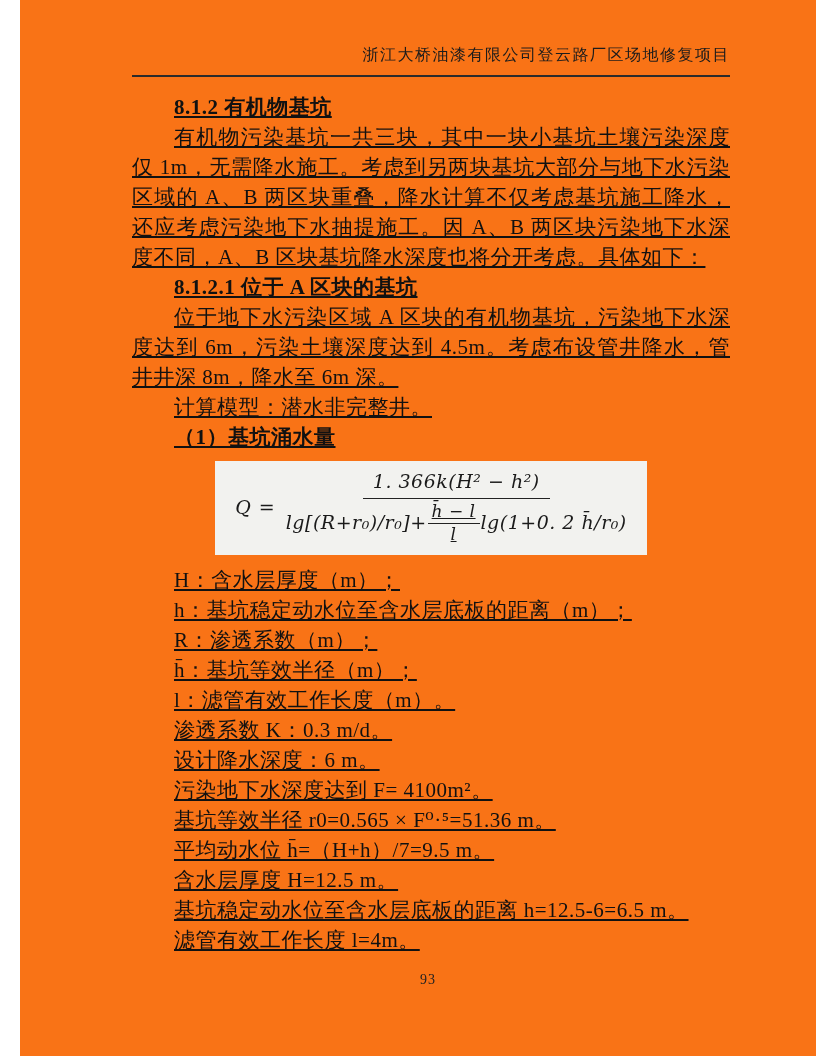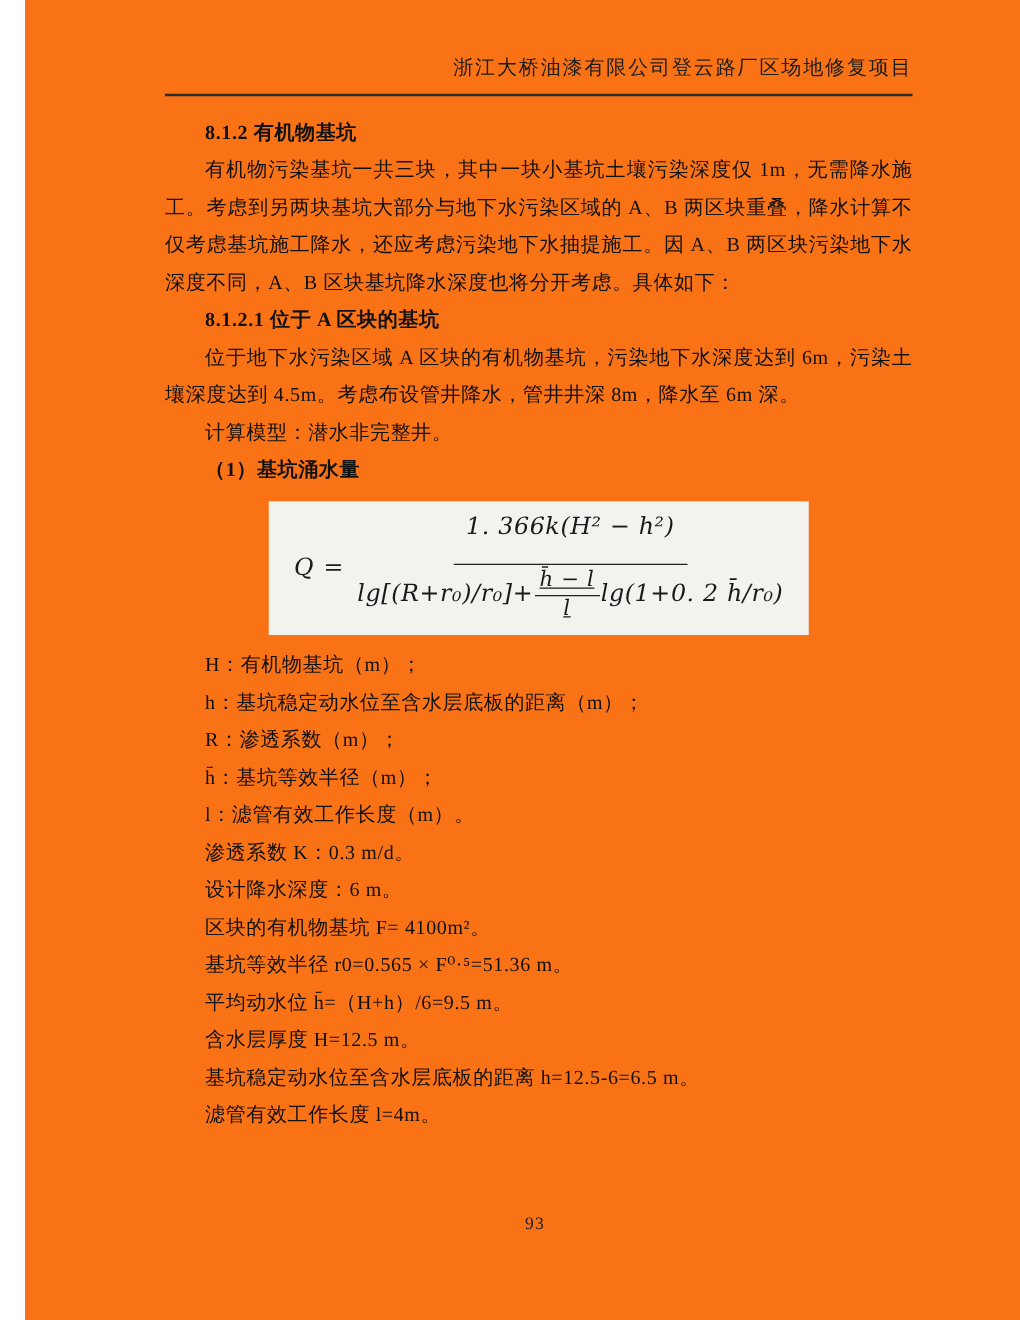--- a/index.html
+++ b/index.html
@@ -30,21 +30,22 @@
   }
   .content {
     margin-top: 15px;
     font-size: 18.5px;
     line-height: 30px;
     letter-spacing: 0.5px;
   }
   .content p, .content h2, .content h3 {
     margin: 0;
     padding: 0;
-    font-size: 16px;
+    font-size: 21px;
+    text-decoration: underline;
   }
   .heading {
     font-weight: 700;
     text-indent: 2em;
   }
   .body-para {
     text-indent: 2em;
     text-align: justify;
   }
   .line {
@@ -69,21 +70,21 @@
     margin-right: 10px;
     letter-spacing: 1px;
   }
   .frac {
     display: inline-flex;
     flex-direction: column;
     align-items: center;
     vertical-align: middle;
   }
   .frac > .num {
-    padding: 0 10px 18px 10px;
+    padding: 0 10px 5px 10px;
     border-bottom: 1.6px solid #222222;
     text-align: center;
     white-space: nowrap;
   }
   .frac > .den {
     padding-top: 3px;
     display: flex;
     align-items: center;
     white-space: nowrap;
   }
@@ -141,31 +142,31 @@
           <span>lg[(R+r₀)/r₀]+</span>
           <span class="frac inner">
             <span class="num">h̄ − l</span>
             <span class="den">l</span>
           </span>
           <span>lg(1+0. 2 h̄/r₀)</span>
         </span>
       </span>
     </div>
 
-    <p class="line">H：有机物基坑（m）；</p>
+    <p class="line">H：含水层厚度（m）；</p>
     <p class="line">h：基坑稳定动水位至含水层底板的距离（m）；</p>
     <p class="line">R：渗透系数（m）；</p>
     <p class="line">h̄：基坑等效半径（m）；</p>
     <p class="line">l：滤管有效工作长度（m）。</p>
 
     <p class="line">渗透系数 K：0.3 m/d。</p>
     <p class="line">设计降水深度：6 m。</p>
-    <p class="line">区块的有机物基坑 F= 4100m²。</p>
+    <p class="line">污染地下水深度达到 F= 4100m²。</p>
     <p class="line">基坑等效半径 r0=0.565 × F⁰·⁵=51.36 m。</p>
-    <p class="line">平均动水位 h̄=（H+h）/6=9.5 m。</p>
+    <p class="line">平均动水位 h̄=（H+h）/7=9.5 m。</p>
     <p class="line">含水层厚度 H=12.5 m。</p>
     <p class="line">基坑稳定动水位至含水层底板的距离 h=12.5-6=6.5 m。</p>
     <p class="line">滤管有效工作长度 l=4m。</p>
 
   </div>
 
   <div class="page-number">93</div>
 
 </div>
 

